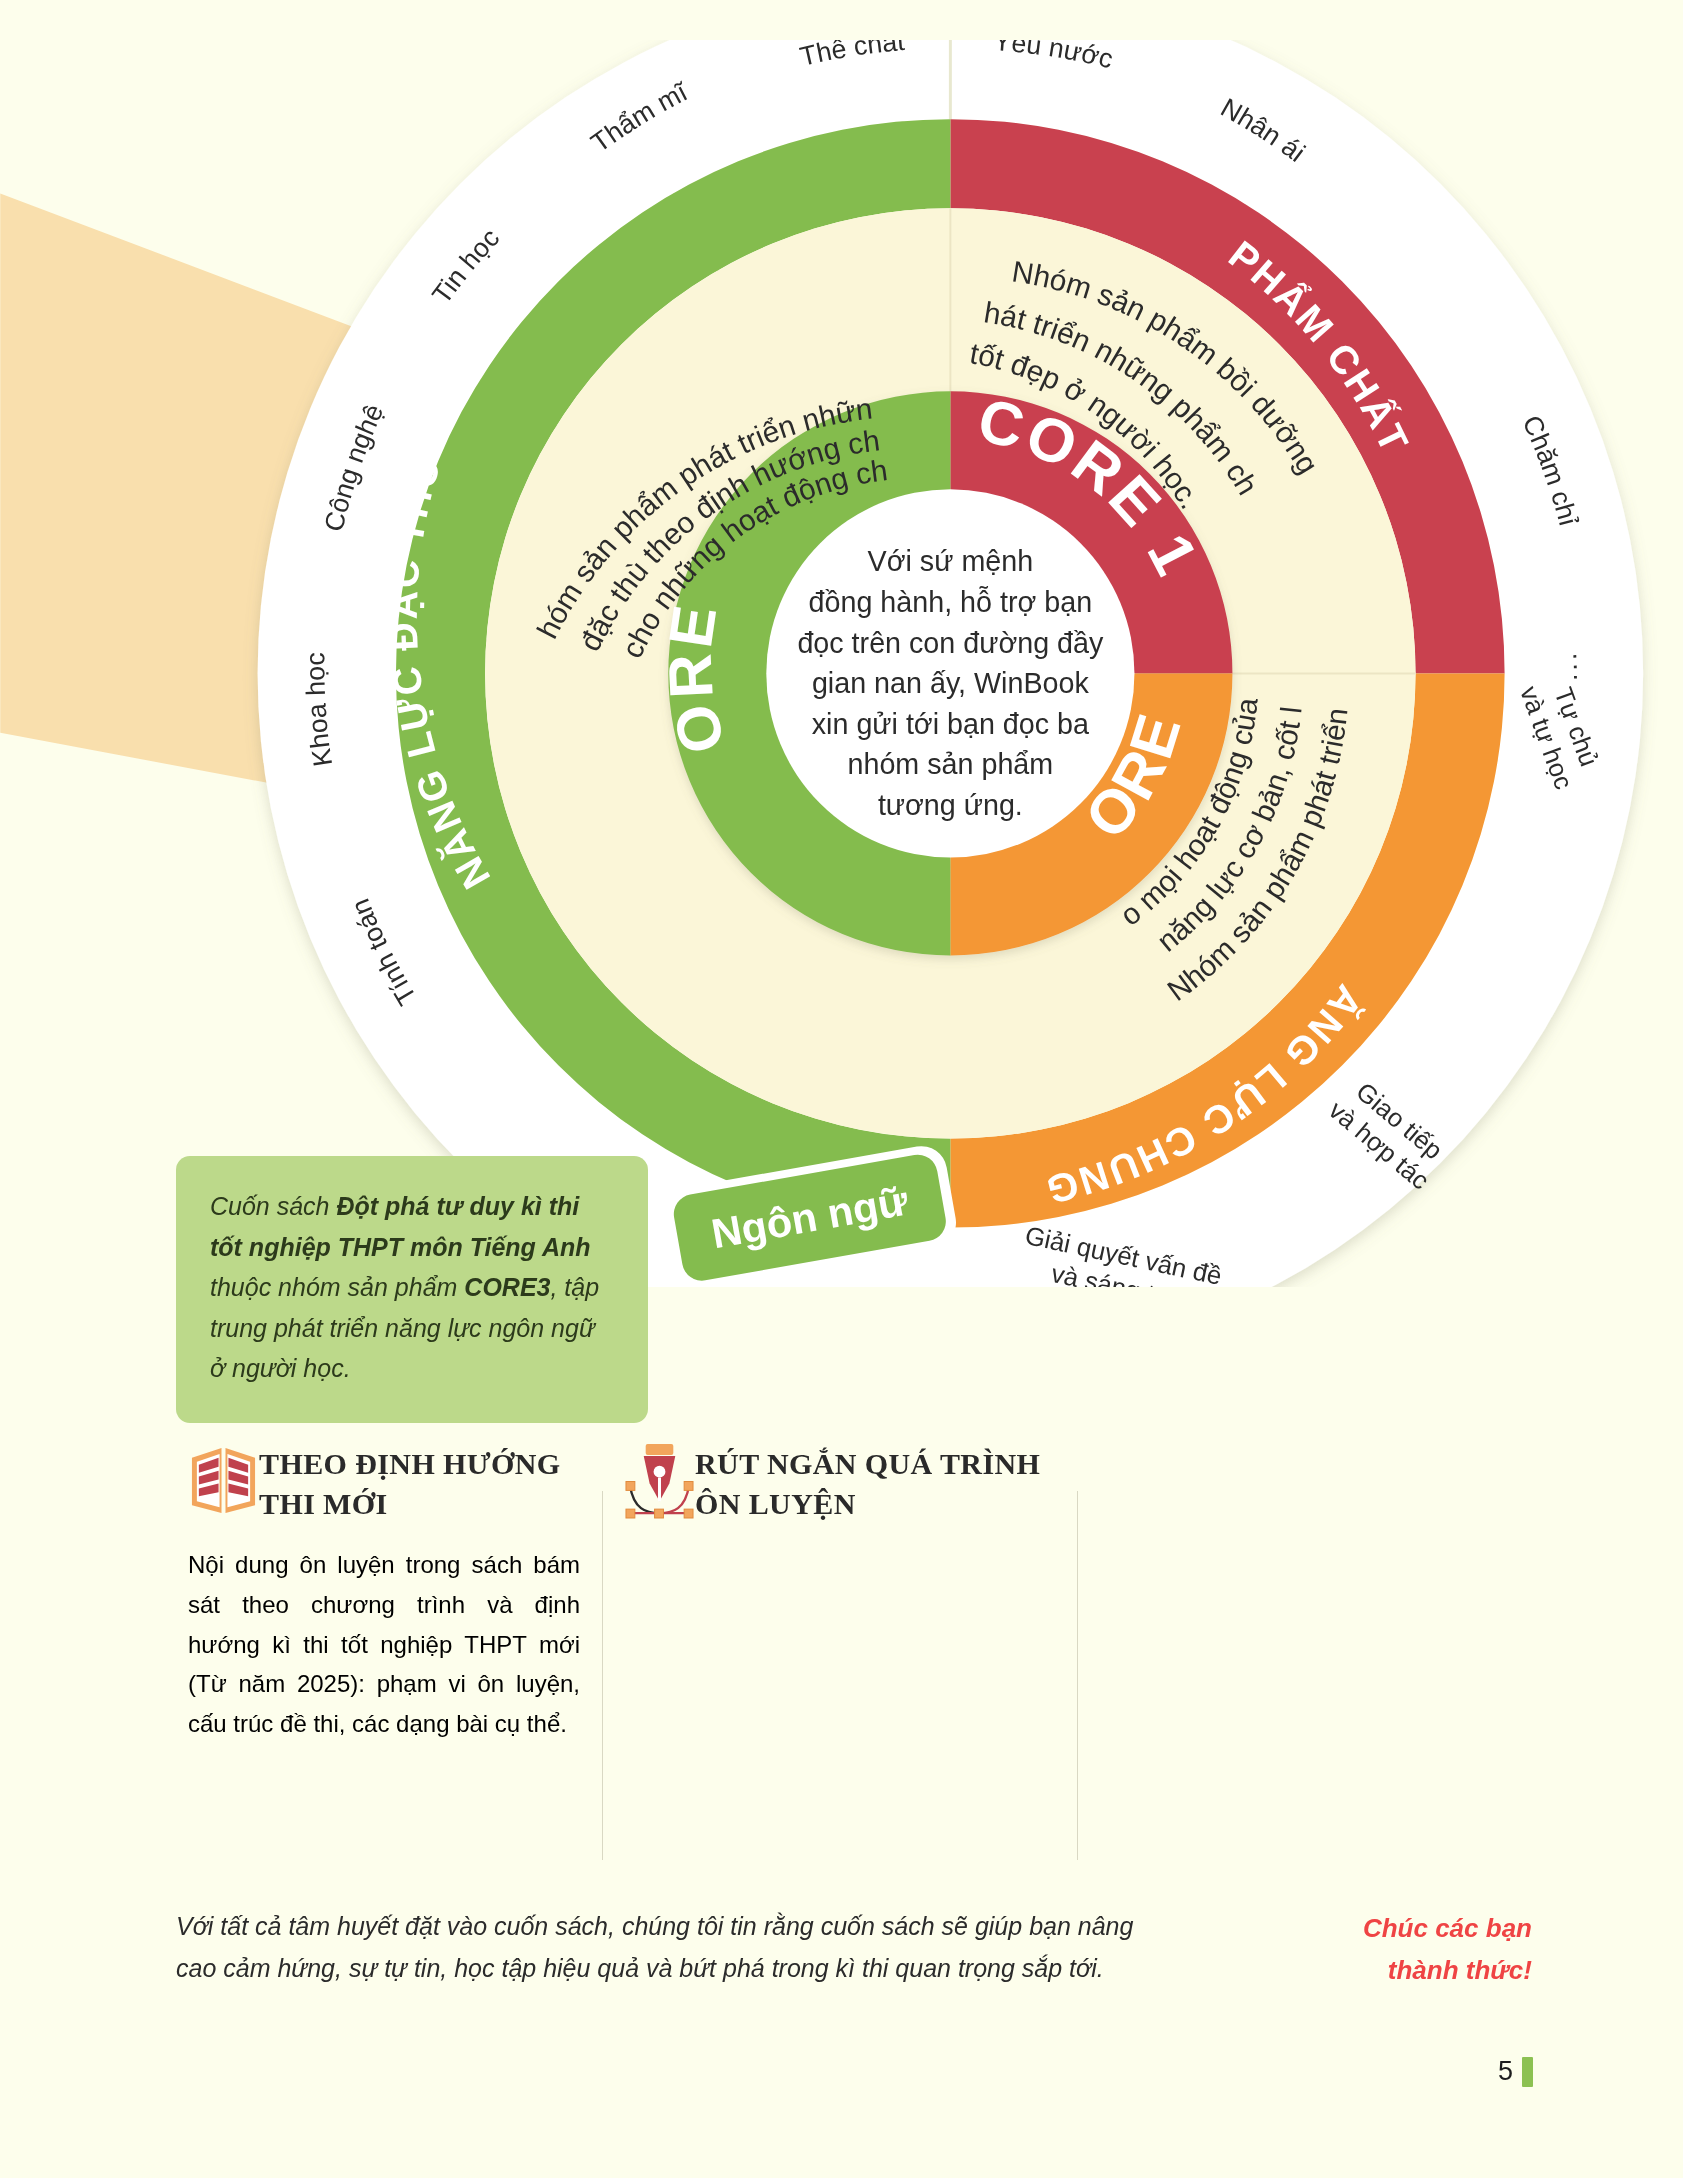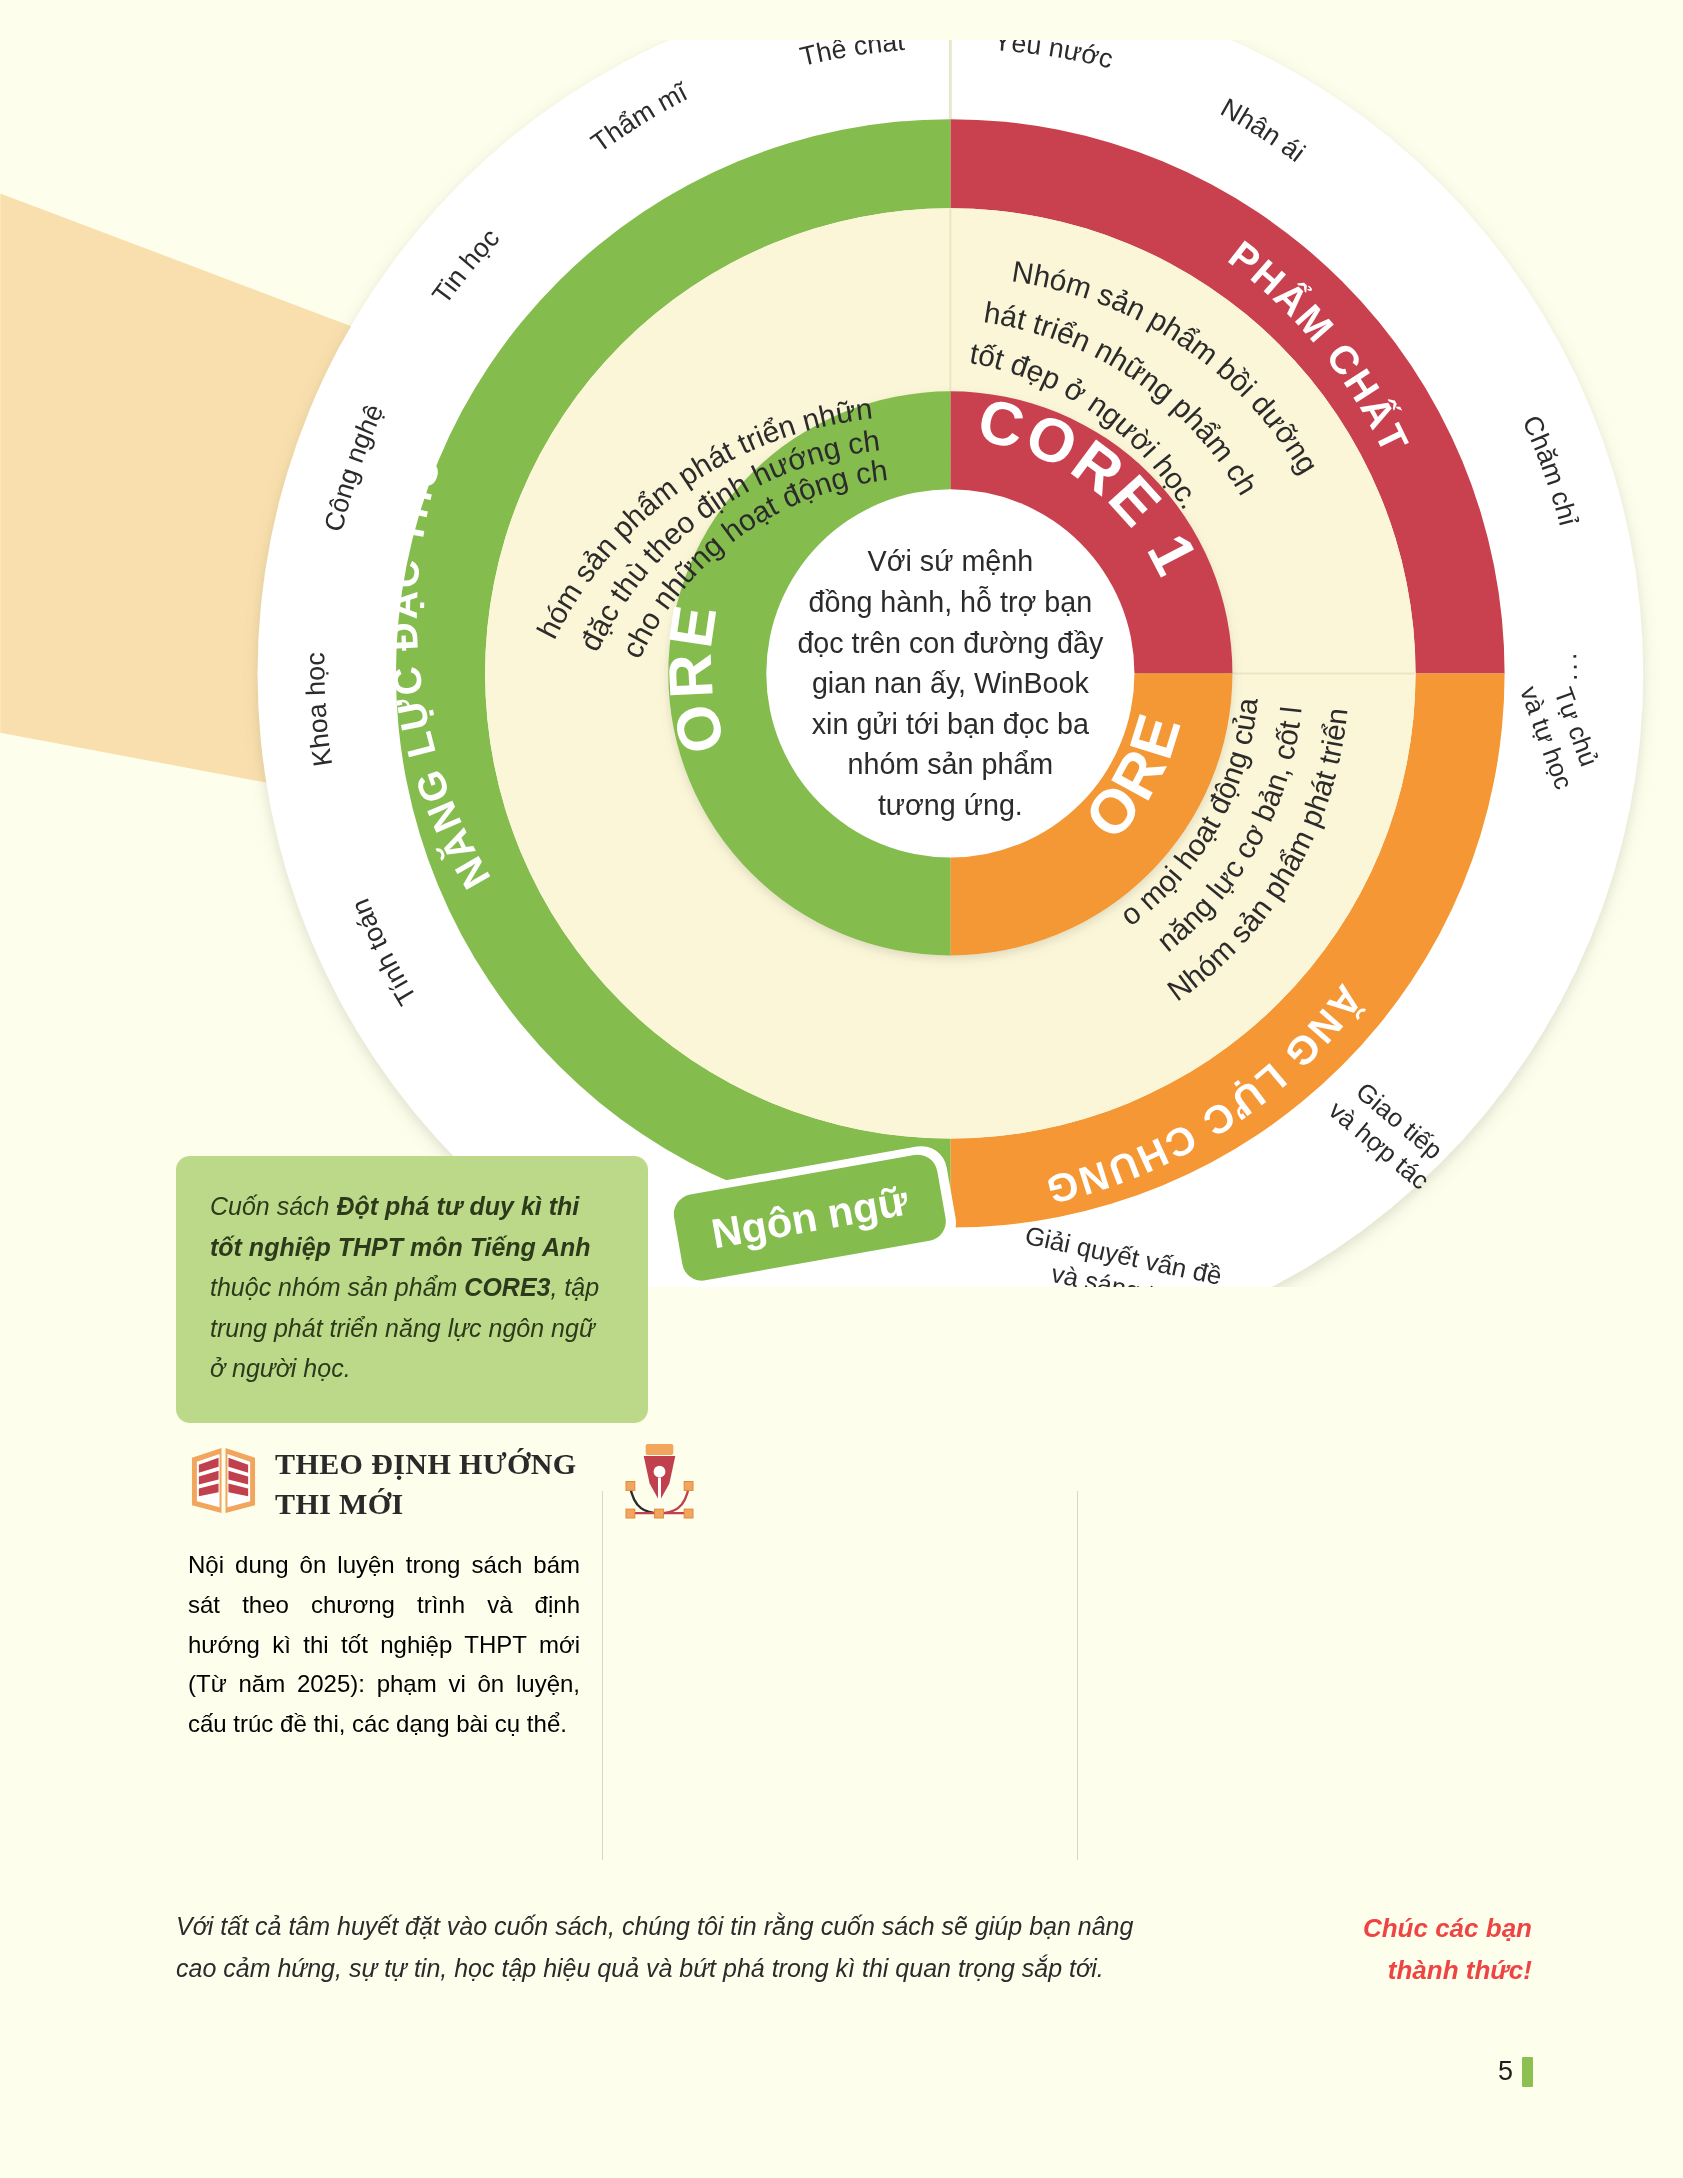--- a/index.html
+++ b/index.html
@@ -39,21 +39,21 @@
     z-index: 6;
   }
   .feat { position: relative; padding: 0 22px; }
   .feat.c1 { width: 426px; padding-left: 12px; }
   .feat.c2 { width: 475px; }
   .feat.c3 { width: 416px; }
   .feat.c2::before, .feat.c3::before {
     content:""; position:absolute; left:0; top:51px; bottom:6px;
     width:1px; background:#d9d8c3;
   }
-  .feat-head { display: flex; align-items: flex-start; gap: 16px; }
+  .feat-head { display: flex; align-items: flex-start; }
   .feat-ico { flex: 0 0 auto; width: 71px; height: 85px; }
   .feat-title {
     font-family: "Liberation Serif", serif;
     font-weight: bold;
     font-size: 30px;
     line-height: 1.33;
     letter-spacing: 0.4px;
     color: #2a2a2a;
     padding-top: 4px;
   }
@@ -292,20 +292,21 @@
           <path d="M66 46 C 62 70, 50 74, 36 74" stroke="#c0414d" stroke-width="2.4" fill="none"></path>
           <path d="M6 74 L 66 74" stroke="#c0414d" stroke-width="2.4" fill="none"></path>
           <g fill="#f2a55c" stroke="#e08a3c" stroke-width="1">
             <rect x="2" y="42" width="9" height="9"></rect>
             <rect x="61" y="42" width="9" height="9"></rect>
             <rect x="2" y="70" width="9" height="9"></rect>
             <rect x="61" y="70" width="9" height="9"></rect>
             <rect x="31" y="70" width="9" height="9"></rect>
           </g>
         </svg>
+        <div class="feat-title">RÚT NGẮN QUÁ TRÌNH ÔN LUYỆN</div>
       </div>
     </div>
 
     <div class="feat c3">
     </div>
   </div>
 
   <div id="footer">
     <div id="footer-main">Với tất cả tâm huyết đặt vào cuốn sách, chúng tôi tin rằng cuốn sách sẽ giúp bạn nâng cao cảm hứng, sự tự tin, học tập hiệu quả và bứt phá trong kì thi quan trọng sắp tới.</div>
     <div id="footer-wish">

